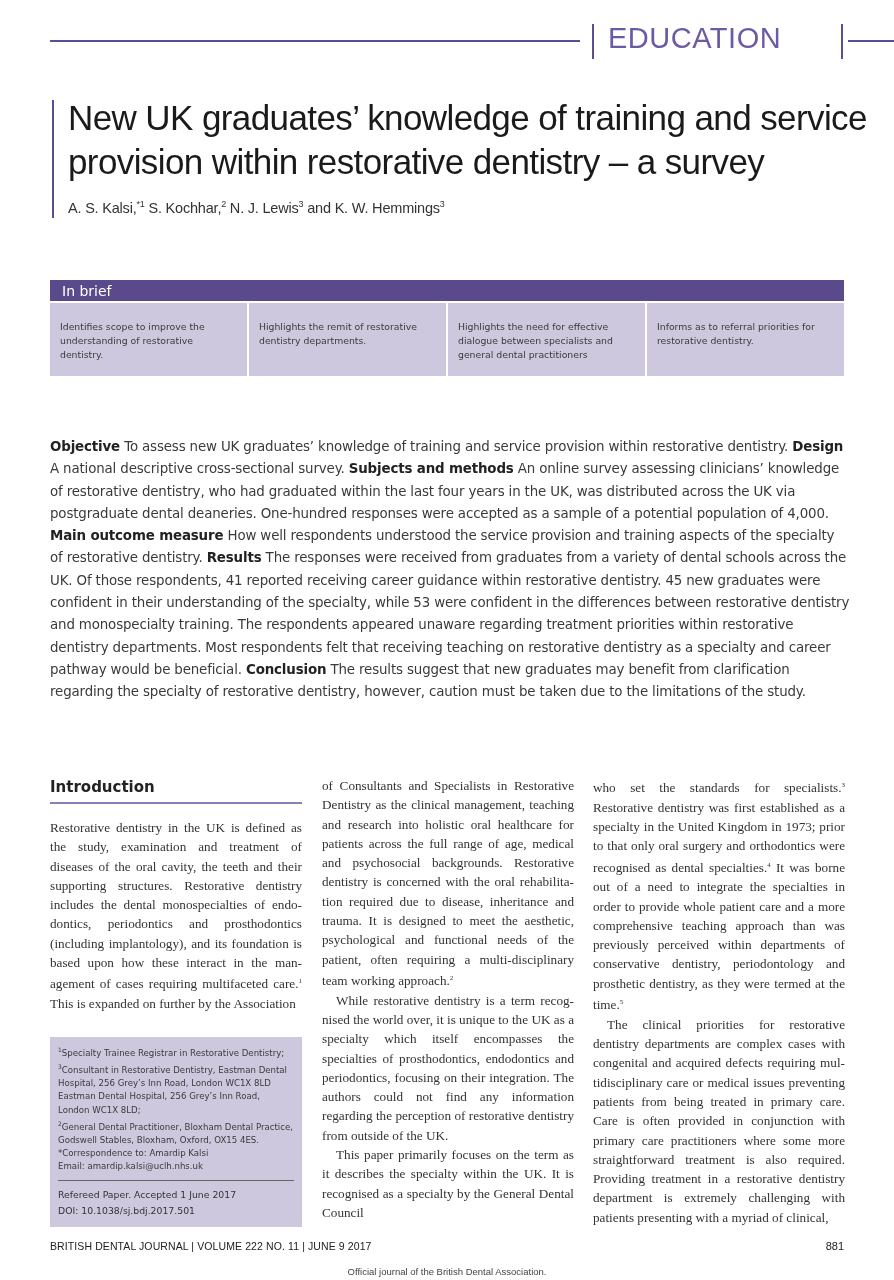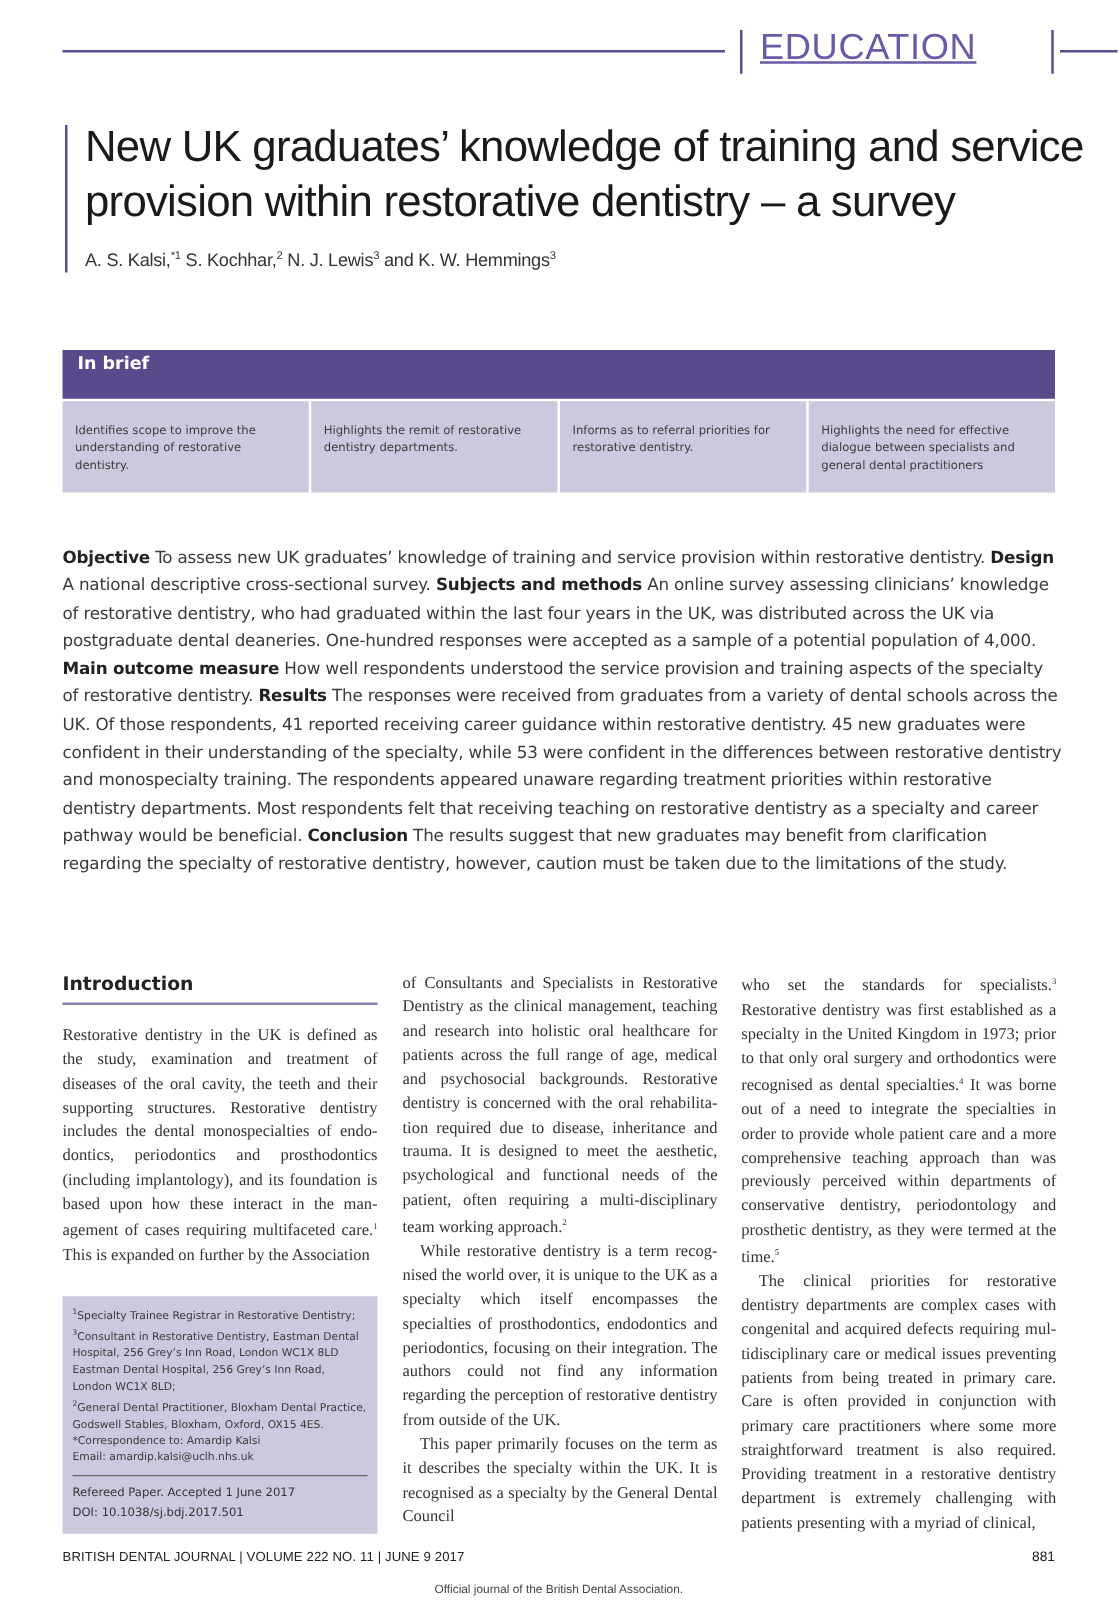--- a/index.html
+++ b/index.html
@@ -2,33 +2,33 @@
 <html><head>
 <meta charset="utf-8">
 <style>
   html, body { margin: 0; padding: 0; background: #ffffff; }
   body { width: 894px; height: 1280px; position: relative; overflow: hidden; color: #2b2b2b; }
   .abs { position: absolute; }
 
   
   .hdr-line-left { left: 50px; top: 40px; width: 530px; height: 2px; background: #5d4c93; }
   .hdr-bar-left { left: 592px; top: 24px; width: 2px; height: 35px; background: #5d4c93; }
-  .hdr-section { left: 608px; top: 22px; width: 220px; font-family: "Liberation Sans", sans-serif; font-size: 29px; color: #6b5aa5; letter-spacing: 0.5px; text-decoration: underline; }
+  .hdr-section { left: 608px; top: 22px; width: 220px; font-family: "Liberation Sans", sans-serif; font-size: 29px; color: #6b5aa5; letter-spacing: 0.5px; }
   .hdr-bar-right { left: 841px; top: 24px; width: 2px; height: 35px; background: #5d4c93; }
   .hdr-line-right { left: 848px; top: 40px; width: 46px; height: 2px; background: #5d4c93; }
 
   
   .title-bar { left: 52px; top: 100px; width: 2px; height: 118px; background: #5d4c93; }
   .title { left: 68px; top: 96px; width: 800px; font-family: Liberation Sans, sans-serif; font-size: 35px; line-height: 44px; color: #1a1a1a; letter-spacing: -0.6px; }
   .authors { left: 68px; top: 199px; font-family: "Liberation Sans", sans-serif; font-size: 14.5px; color: #333; letter-spacing: -0.2px; }
   .authors sup { font-size: 9px; }
 
   
   .brief { left: 50px; top: 280px; width: 794px; }
-  .brief-head { background: #5a4a8c; color: #fff; font-family: "DejaVu Sans", sans-serif; font-weight: bold; font-size: 14px; height: 39px; line-height: 22px; padding-left: 12px; }
+  .brief-head { background: #5a4a8c; color: #fff; font-family: "DejaVu Sans", sans-serif; font-weight: normal; font-size: 14px; height: 21px; line-height: 22px; padding-left: 12px; }
   .brief-cells { display: flex; margin-top: 2px; gap: 2px; }
   .brief-cell { flex: 1; background: #cdc8de; height: 73px; padding: 17px 10px; box-sizing: border-box; font-family: "DejaVu Sans", sans-serif; font-size: 9.3px; line-height: 14px; color: #3a3a3a; }
 
   
   .abstract { left: 50px; top: 436px; width: 800px; font-family: "DejaVu Sans", sans-serif; font-size: 13.4px; line-height: 22.3px; color: #3a3a3a; letter-spacing: -0.15px; }
   .abstract b { color: #222; }
 
   
   .col { font-family: "Liberation Serif", serif; font-size: 13.2px; line-height: 19.3px; color: #333; text-align: justify; hyphens: manual; }
   .col p { margin: 0; }
@@ -65,22 +65,22 @@
 <div class="abs title">New UK graduates’ knowledge of training and service provision within restorative dentistry – a survey</div>
 <div class="abs authors">
   <span><span>A. S. Kalsi,</span><sup>*1</sup></span><span><span> S. Kochhar,</span><sup>2</sup></span><span><span> N. J. Lewis</span><sup>3</sup></span><span><span> and K. W. Hemmings</span><sup>3</sup></span>
 </div>
 
 <div class="abs brief">
   <div class="brief-head">In brief</div>
   <div class="brief-cells">
     <div class="brief-cell">Identifies scope to improve the understanding of restorative dentistry.</div>
     <div class="brief-cell">Highlights the remit of restorative dentistry departments.</div>
+    <div class="brief-cell">Highlights the need for effective dialogue between specialists and general dental practitioners</div>
     <div class="brief-cell">Informs as to referral priorities for restorative dentistry.</div>
-    <div class="brief-cell">Highlights the need for effective dialogue between specialists and general dental practitioners</div>
   </div>
 </div>
 
 <div class="abs abstract">
   <b>Objective</b><span> To assess new UK graduates’ knowledge of training and service provision within restorative dentistry. </span><b>Design</b><span> A national descriptive cross-sectional survey. </span><b>Subjects and methods</b><span> An online survey assessing clinicians’ knowledge of restorative dentistry, who had graduated within the last four years in the UK, was distributed across the UK via postgraduate dental deaneries. One-hundred responses were accepted as a sample of a potential population of 4,000. </span><b>Main outcome measure</b><span> How well respondents understood the service provision and training aspects of the specialty of restorative dentistry. </span><b>Results</b><span> The responses were received from graduates from a variety of dental schools across the UK. Of those respondents, 41 reported receiving career guidance within restorative dentistry. 45 new graduates were confident in their understanding of the specialty, while 53 were confident in the differences between restorative dentistry and monospecialty training. The respondents appeared unaware regarding treatment priorities within restorative dentistry departments. Most respondents felt that receiving teaching on restorative dentistry as a specialty and career pathway would be beneficial. </span><b>Conclusion</b><span> The results suggest that new graduates may benefit from clarification regarding the specialty of restorative dentistry, however, caution must be taken due to the limitations of the study.</span>
 </div>
 
 <div class="abs intro-head">Introduction</div>
 <div class="abs intro-rule"></div>
 

